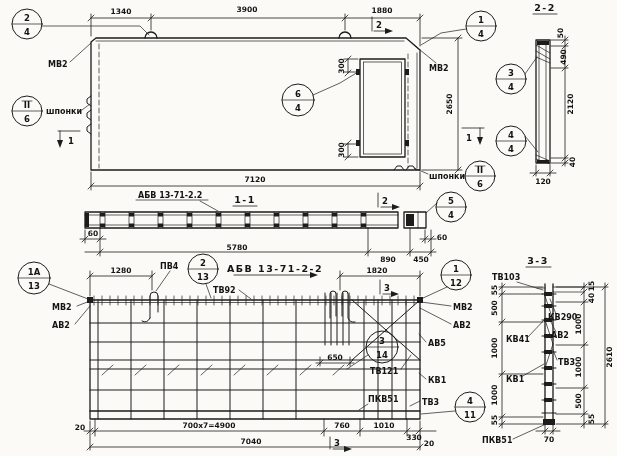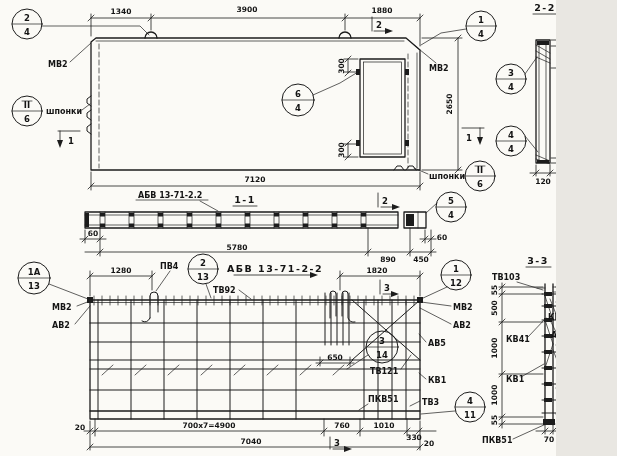--- a/index.html
+++ b/index.html
@@ -1,16 +1,16 @@
 <!DOCTYPE html>
 <html><head>
 <meta charset="utf-8">
 <style>
   html,body{margin:0;padding:0;background:#e9e7e2;}
-  .sheet{width:556px;height:456px;background:#fbfaf6;position:relative;overflow:hidden;}
+  .sheet{width:617px;height:456px;background:#fbfaf6;position:relative;overflow:hidden;}
   svg{display:block;}
   .s{stroke:#1c1c1c;stroke-width:1.3;fill:none;stroke-linecap:round;stroke-linejoin:round;}
   .m{stroke:#1c1c1c;stroke-width:1;fill:none;stroke-linecap:round;}
   .t{stroke:#1c1c1c;stroke-width:.7;fill:none;stroke-linecap:round;}
   .d{stroke:#1c1c1c;stroke-width:.8;fill:none;stroke-linecap:round;}
   .f{fill:#1c1c1c;stroke:none;}
   .dash{stroke-dasharray:5 3;}
   text{fill:#141414;font-family:"DejaVu Sans",sans-serif;}
   .dim{font-size:7.5px;text-anchor:middle;font-weight:600;}
   .lab{font-size:8px;font-weight:600;}

